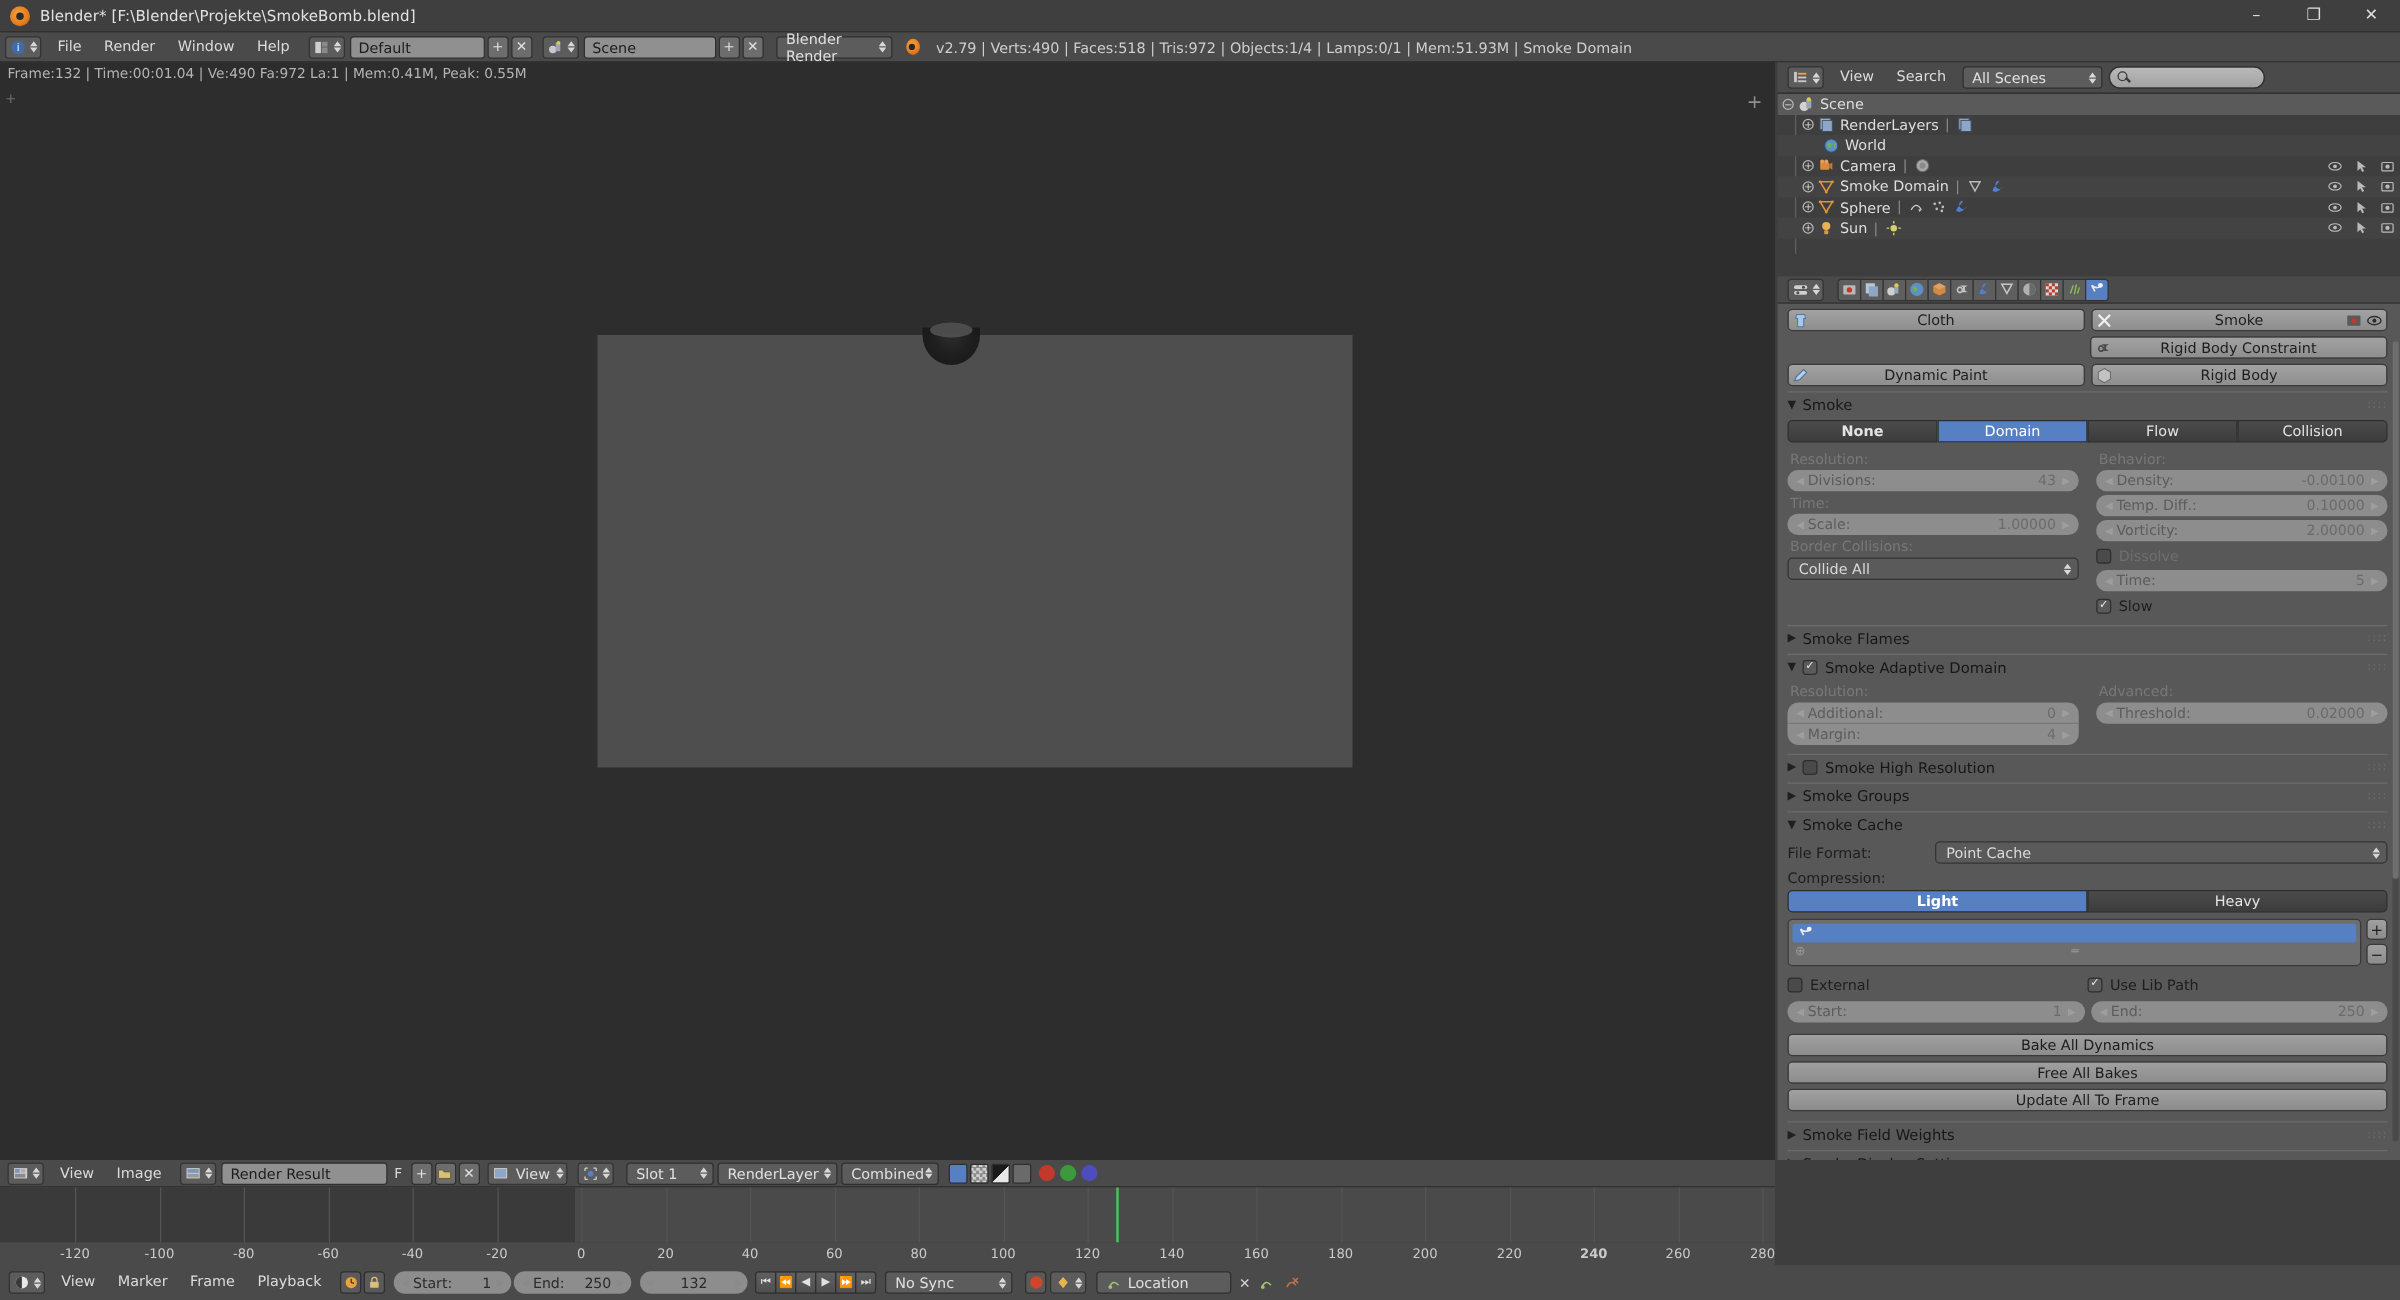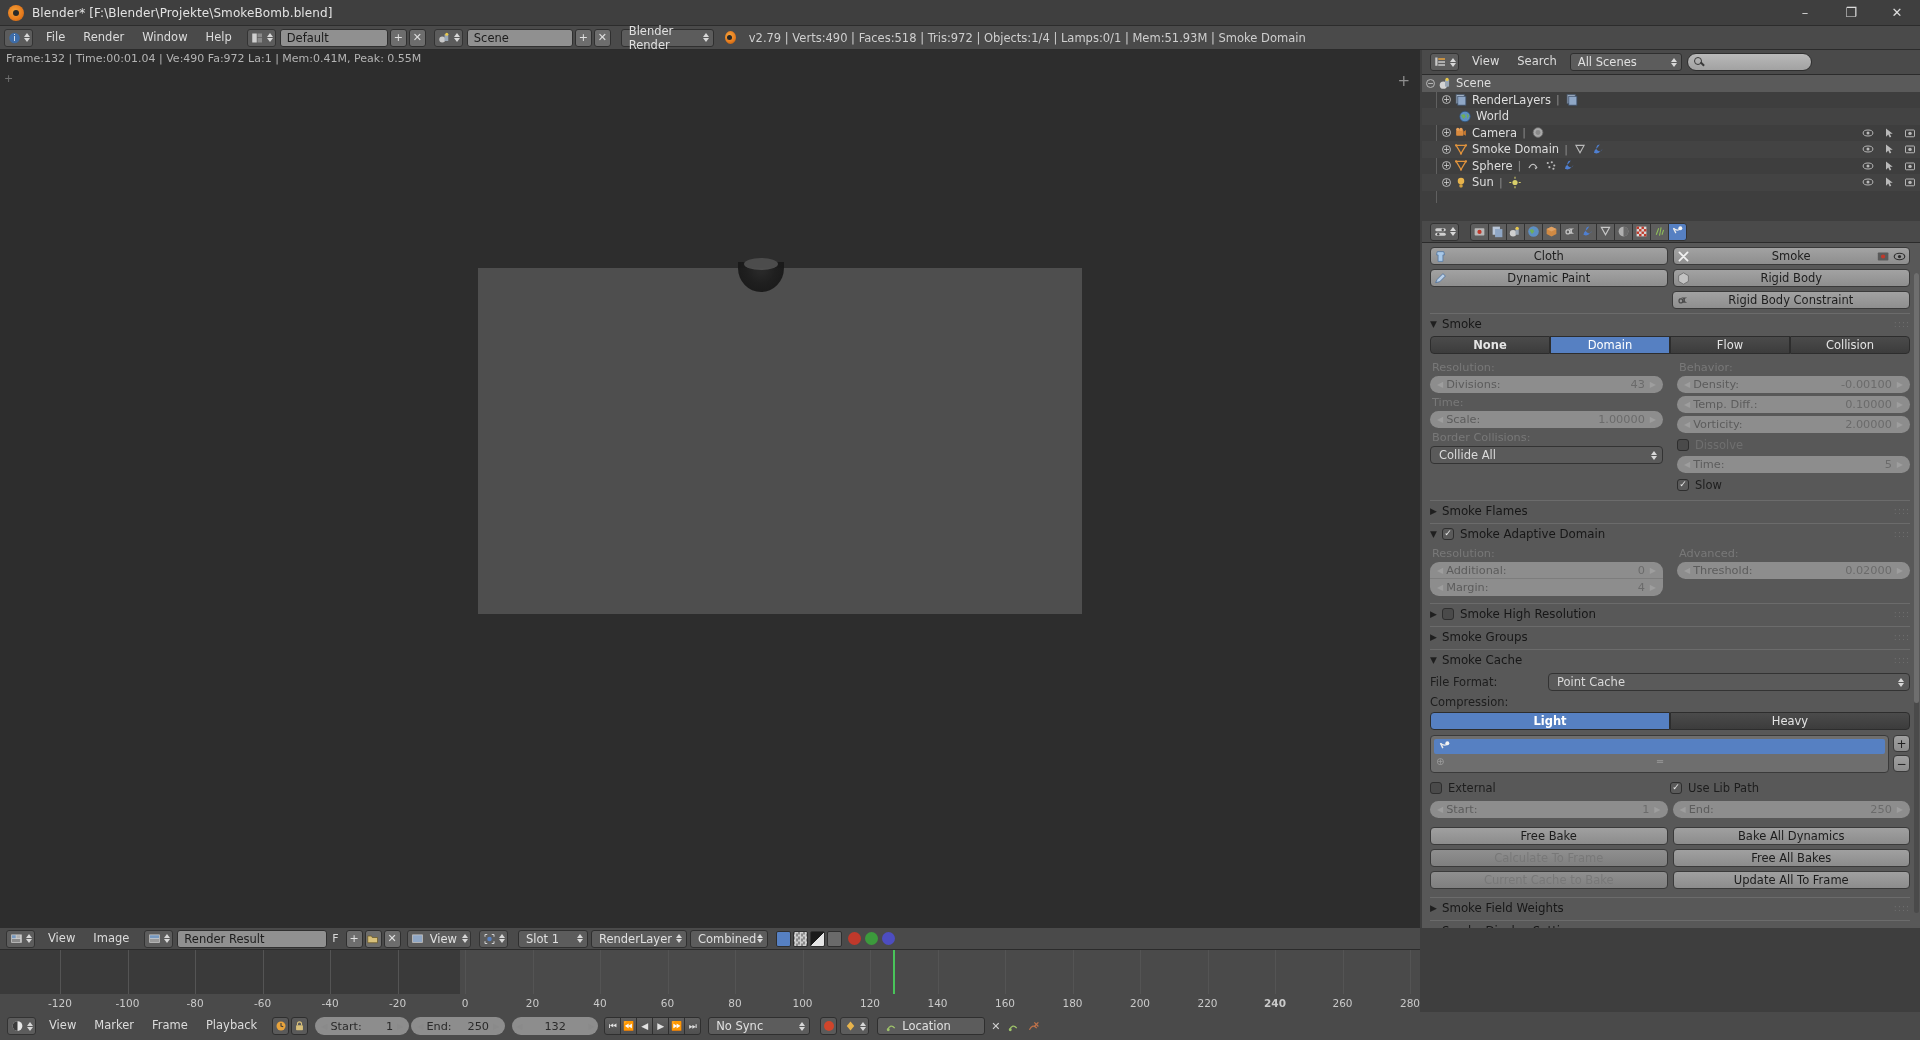--- a/index.html
+++ b/index.html
@@ -677,41 +677,41 @@
                 <circle cx="7.5" cy="8" r="2.6" fill="#c0392b"></circle>
               </svg>
             <svg width="13" height="13" viewBox="0 0 16 16">
                 <ellipse cx="8" cy="8" rx="6.5" ry="4" fill="none" stroke="#2e2e2e" stroke-width="1.4"></ellipse>
                 <circle cx="8" cy="8" r="2" fill="#2e2e2e"></circle>
               </svg>
           </span>
         </div>
       </div>
       <div class="mod-grid">
-        <div class="mod-btn">
-          <svg class="lico" viewBox="0 0 16 16">
-              <path d="M2 13 L4 9 L11 2 L14 5 L7 12 Z" fill="#b8cfe8" stroke="#4a6f9c"></path>
-            </svg>
-          <span>Dynamic Paint</span>
-        </div>
-        <div class="mod-btn">
-          <svg class="lico" viewBox="0 0 16 16">
-              <path d="M8 1 L14 4.5 L14 11.5 L8 15 L2 11.5 L2 4.5 Z" fill="#c2c2c2" stroke="#6a6a6a"></path>
-            </svg>
-          <span>Rigid Body</span>
-        </div>
-      </div>
-      <div class="mod-grid">
         <div style="flex:1"></div>
         <div class="mod-btn">
           <svg class="lico" viewBox="0 0 16 16">
               <path d="M5 6 a3 3 0 0 0 0 5 l2 0 a3 3 0 0 0 0 -5 Z" fill="none" stroke="#4a4a4a" stroke-width="1.6"></path>
               <path d="M9 5 a3 3 0 0 1 0 5 l2 0 a3 3 0 0 1 0 -5 Z" fill="none" stroke="#4a4a4a" stroke-width="1.6"></path>
             </svg>
           <span>Rigid Body Constraint</span>
+        </div>
+      </div>
+      <div class="mod-grid">
+        <div class="mod-btn">
+          <svg class="lico" viewBox="0 0 16 16">
+              <path d="M2 13 L4 9 L11 2 L14 5 L7 12 Z" fill="#b8cfe8" stroke="#4a6f9c"></path>
+            </svg>
+          <span>Dynamic Paint</span>
+        </div>
+        <div class="mod-btn">
+          <svg class="lico" viewBox="0 0 16 16">
+              <path d="M8 1 L14 4.5 L14 11.5 L8 15 L2 11.5 L2 4.5 Z" fill="#c2c2c2" stroke="#6a6a6a"></path>
+            </svg>
+          <span>Rigid Body</span>
         </div>
       </div>
 
       <div class="pnl-head">
         <span class="tri">▼</span>
         <span>Smoke</span>
         <span class="grip">::::</span>
       </div>
       <div class="seg-row">
         <div class="seg">None</div>
@@ -893,25 +893,20 @@
         </div>
         <div class="numf" style="flex:1">
           <span class="ar">◀</span>
           <span style="margin-right:auto;margin-left:3px">End:</span>
           <span class="v">250</span>
           <span class="ar" style="margin-left:5px">▶</span>
         </div>
       </div>
       <div class="cols" style="gap:5px;margin-top:6px">
         <div class="col">
-          <div class="flatbtn">Free Bake</div>
-          <div class="flatbtn dim">Calculate To Frame</div>
-          <div class="flatbtn dim">Current Cache to Bake</div>
-        </div>
-        <div class="col">
           <div class="flatbtn">Bake All Dynamics</div>
           <div class="flatbtn">Free All Bakes</div>
           <div class="flatbtn">Update All To Frame</div>
         </div>
       </div>
 
       <div class="pnl-head">
         <span class="tri">▶</span>
         <span>Smoke Field Weights</span>
         <span class="grip">::::</span>
@@ -945,21 +940,21 @@
         <svg class="glyph" viewBox="0 0 16 16">
             <rect x="1" y="2" width="14" height="11" fill="#cfcfcf"></rect>
             <rect x="2" y="3" width="12" height="4" fill="#7799c0"></rect>
             <rect x="2" y="8" width="12" height="4" fill="#9a9a9a"></rect>
           </svg>
         <span class="spin">
             <i class="u"></i>
             <i class="d"></i>
           </span>
       </div>
-      <div class="tbox" style="width:150px">Render Result</div>
+      <div class="tbox" style="width:133px">Render Result</div>
       <div style="color:#d8d8d8;font-size:11px;padding:0 5px">F</div>
       <div class="sqbtn">+</div>
       <div class="sqbtn">
         <svg width="12" height="12" viewBox="0 0 16 16">
             <path d="M1 4 L6 4 L7 6 L14 6 L14 13 L1 13 Z" fill="#d8c07a" stroke="#6a5a2a"></path>
           </svg>
       </div>
       <div class="sqbtn">✕</div>
 
       <div class="ed-sel" style="margin-left:6px">

